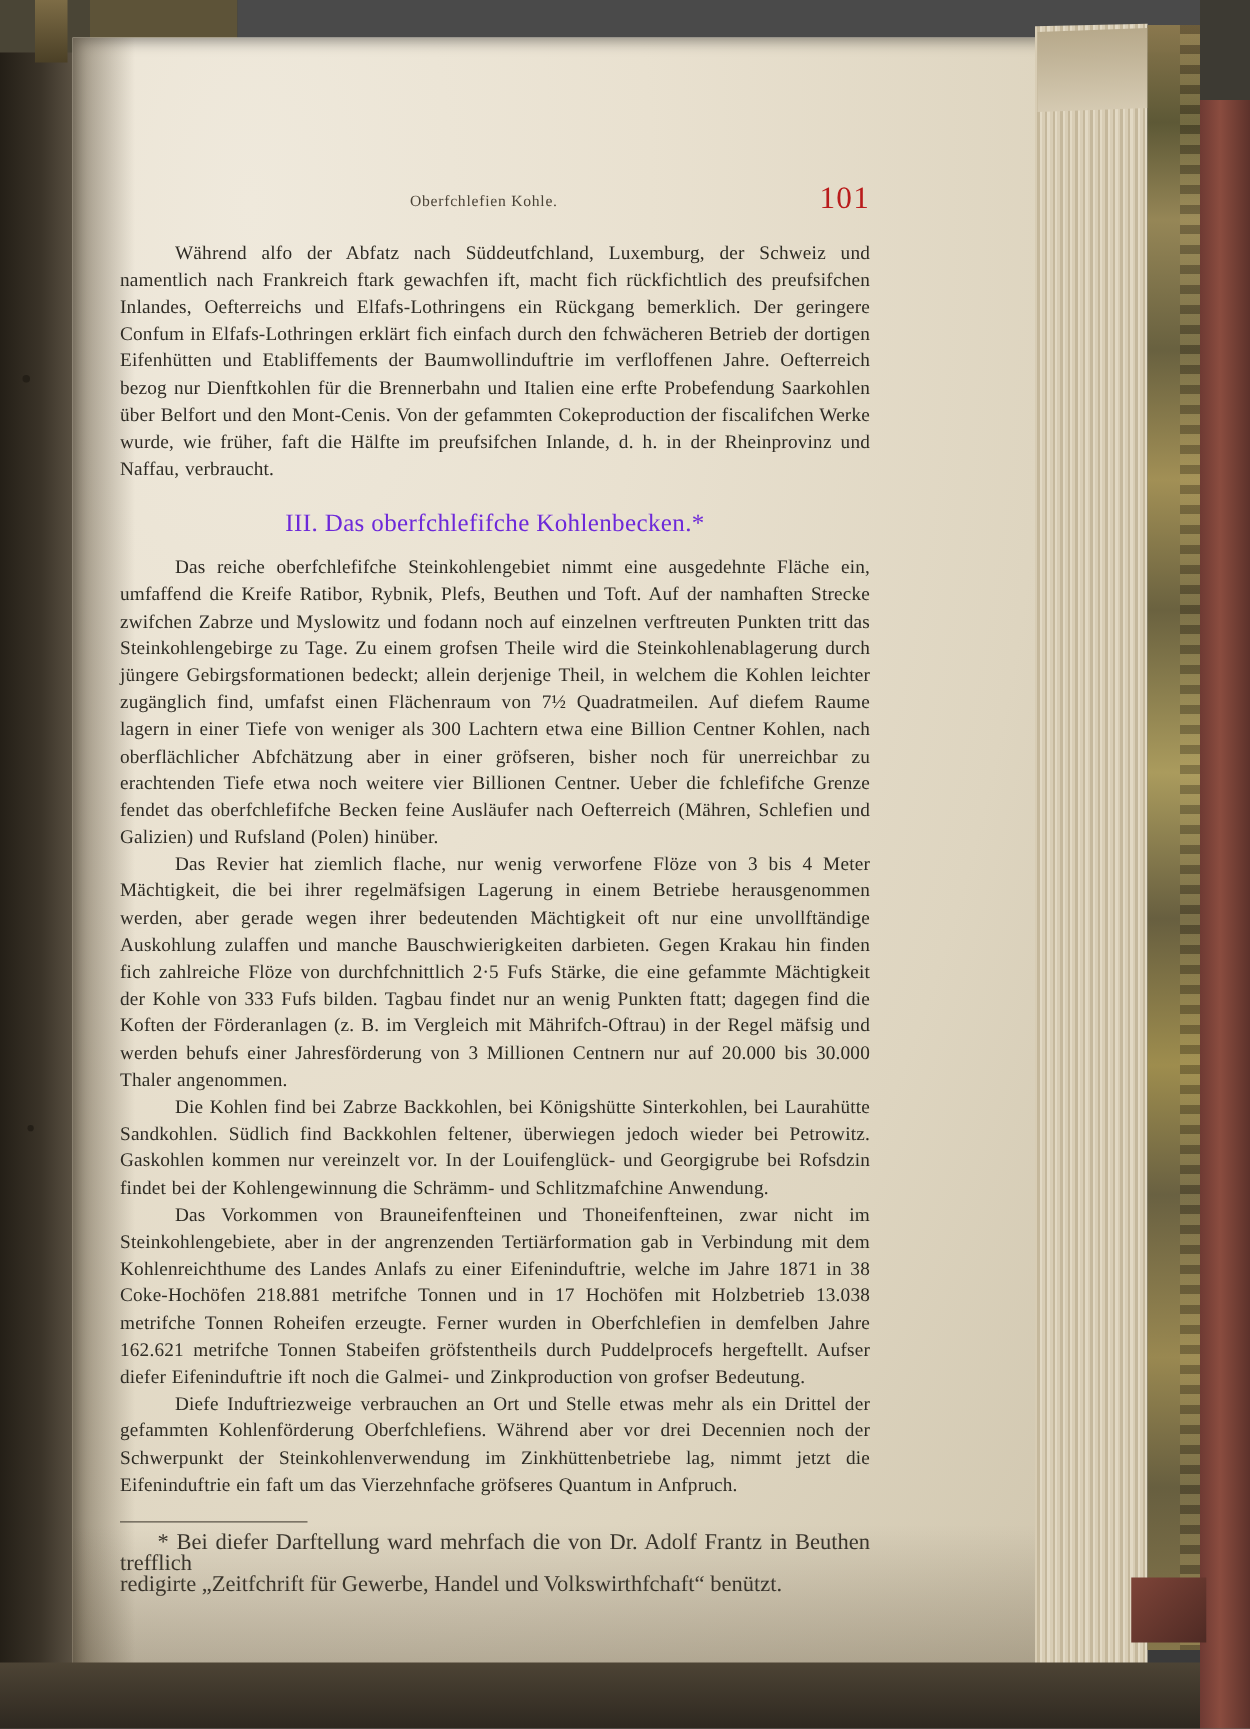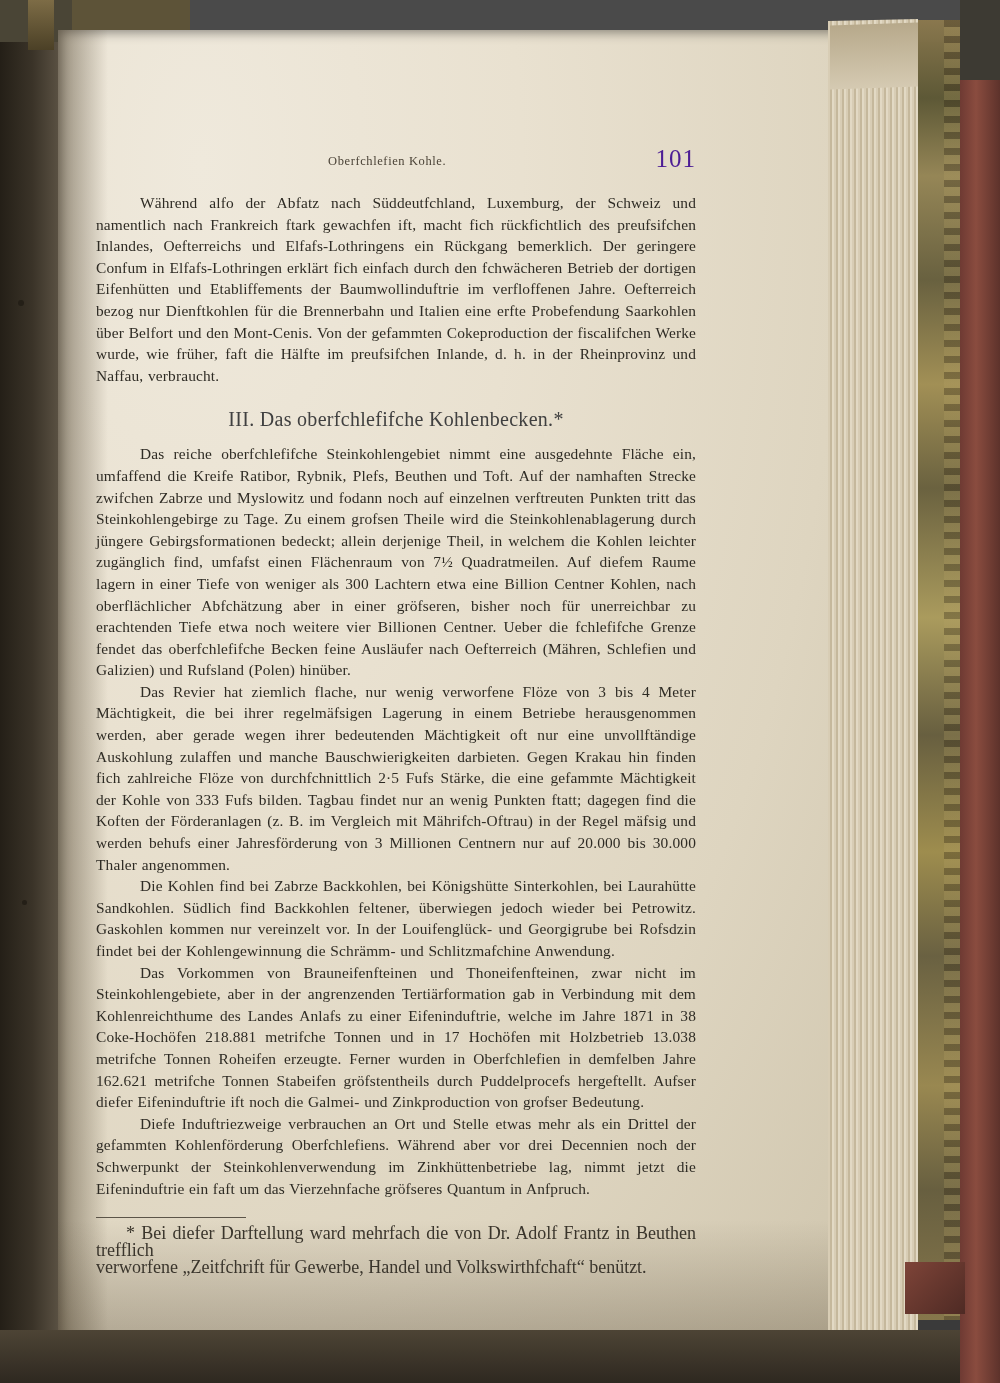--- a/index.html
+++ b/index.html
@@ -173,41 +173,41 @@
     left: 232px; top: 4px;
     font-size: 12.5px;
     letter-spacing: 0.6px;
     color: #4a4236;
     font-family: "Liberation Serif", serif;
   }
   .runhead-folio {
     position: absolute;
     right: 0; top: -5px;
     font-size: 25px;
-    color: #4c1d95;
+    color: #b91c1c;
     letter-spacing: 1px;
   }
   p.body {
     margin: 0;
     text-align: justify;
     text-indent: 44px;
     font-size: 15.4px;
     line-height: 21.6px;
     letter-spacing: 0.15px;
     color: #2e2b24;
     word-spacing: 0.6px;
   }
   p.body + p.body { margin-top: 0; }
   h2.section {
     margin: 22px 0 12px 0;
     text-align: center;
     font-weight: normal;
     font-size: 20px;
     letter-spacing: 0.3px;
-    color: #404040;
+    color: #6d28d9;
   }
   .footnote-rule {
     width: 150px;
     height: 1px;
     background: #5b5448;
     margin: 18px 0 7px 0;
   }
   .footnote {
     margin: 0;
     font-size: 18px;
@@ -257,16 +257,16 @@
     <h2 class="section">III. Das oberfchlefifche Kohlenbecken.*</h2>
 
     <p class="body">Das reiche oberfchlefifche Steinkohlengebiet nimmt eine ausgedehnte Fläche ein, umfaffend die Kreife Ratibor, Rybnik, Plefs, Beuthen und Toft. Auf der namhaften Strecke zwifchen Zabrze und Myslowitz und fodann noch auf einzelnen verftreuten Punkten tritt das Steinkohlengebirge zu Tage. Zu einem grofsen Theile wird die Steinkohlenablagerung durch jüngere Gebirgsformationen bedeckt; allein derjenige Theil, in welchem die Kohlen leichter zugänglich find, umfafst einen Flächenraum von 7½ Quadratmeilen. Auf diefem Raume lagern in einer Tiefe von weniger als 300 Lachtern etwa eine Billion Centner Kohlen, nach oberflächlicher Abfchätzung aber in einer gröfseren, bisher noch für unerreichbar zu erachtenden Tiefe etwa noch weitere vier Billionen Centner. Ueber die fchlefifche Grenze fendet das oberfchlefifche Becken feine Ausläufer nach Oefterreich (Mähren, Schlefien und Galizien) und Rufsland (Polen) hinüber.</p>
     <p class="body">Das Revier hat ziemlich flache, nur wenig verworfene Flöze von 3 bis 4 Meter Mächtigkeit, die bei ihrer regelmäfsigen Lagerung in einem Betriebe herausgenommen werden, aber gerade wegen ihrer bedeutenden Mächtigkeit oft nur eine unvollftändige Auskohlung zulaffen und manche Bauschwierigkeiten darbieten. Gegen Krakau hin finden fich zahlreiche Flöze von durchfchnittlich 2·5 Fufs Stärke, die eine gefammte Mächtigkeit der Kohle von 333 Fufs bilden. Tagbau findet nur an wenig Punkten ftatt; dagegen find die Koften der Förderanlagen (z. B. im Vergleich mit Mährifch-Oftrau) in der Regel mäfsig und werden behufs einer Jahresförderung von 3 Millionen Centnern nur auf 20.000 bis 30.000 Thaler angenommen.</p>
     <p class="body">Die Kohlen find bei Zabrze Backkohlen, bei Königshütte Sinterkohlen, bei Laurahütte Sandkohlen. Südlich find Backkohlen feltener, überwiegen jedoch wieder bei Petrowitz. Gaskohlen kommen nur vereinzelt vor. In der Louifenglück- und Georgigrube bei Rofsdzin findet bei der Kohlengewinnung die Schrämm- und Schlitzmafchine Anwendung.</p>
     <p class="body">Das Vorkommen von Brauneifenfteinen und Thoneifenfteinen, zwar nicht im Steinkohlengebiete, aber in der angrenzenden Tertiärformation gab in Verbindung mit dem Kohlenreichthume des Landes Anlafs zu einer Eifeninduftrie, welche im Jahre 1871 in 38 Coke-Hochöfen 218.881 metrifche Tonnen und in 17 Hochöfen mit Holzbetrieb 13.038 metrifche Tonnen Roheifen erzeugte. Ferner wurden in Oberfchlefien in demfelben Jahre 162.621 metrifche Tonnen Stabeifen gröfstentheils durch Puddelprocefs hergeftellt. Aufser diefer Eifeninduftrie ift noch die Galmei- und Zinkproduction von grofser Bedeutung.</p>
     <p class="body">Diefe Induftriezweige verbrauchen an Ort und Stelle etwas mehr als ein Drittel der gefammten Kohlenförderung Oberfchlefiens. Während aber vor drei Decennien noch der Schwerpunkt der Steinkohlenverwendung im Zinkhüttenbetriebe lag, nimmt jetzt die Eifeninduftrie ein faft um das Vierzehnfache gröfseres Quantum in Anfpruch.</p>
 
     <div class="footnote-rule"></div>
     <p class="footnote">* Bei diefer Darftellung ward mehrfach die von Dr. Adolf Frantz in Beuthen trefflich</p>
-    <p class="footnote" style="text-indent:0">verworfene „Zeitfchrift für Gewerbe, Handel und Volkswirthfchaft“ benützt.</p>
+    <p class="footnote" style="text-indent:0">redigirte „Zeitfchrift für Gewerbe, Handel und Volkswirthfchaft“ benützt.</p>
 
   </div>
 </div>
 
 </body></html>

